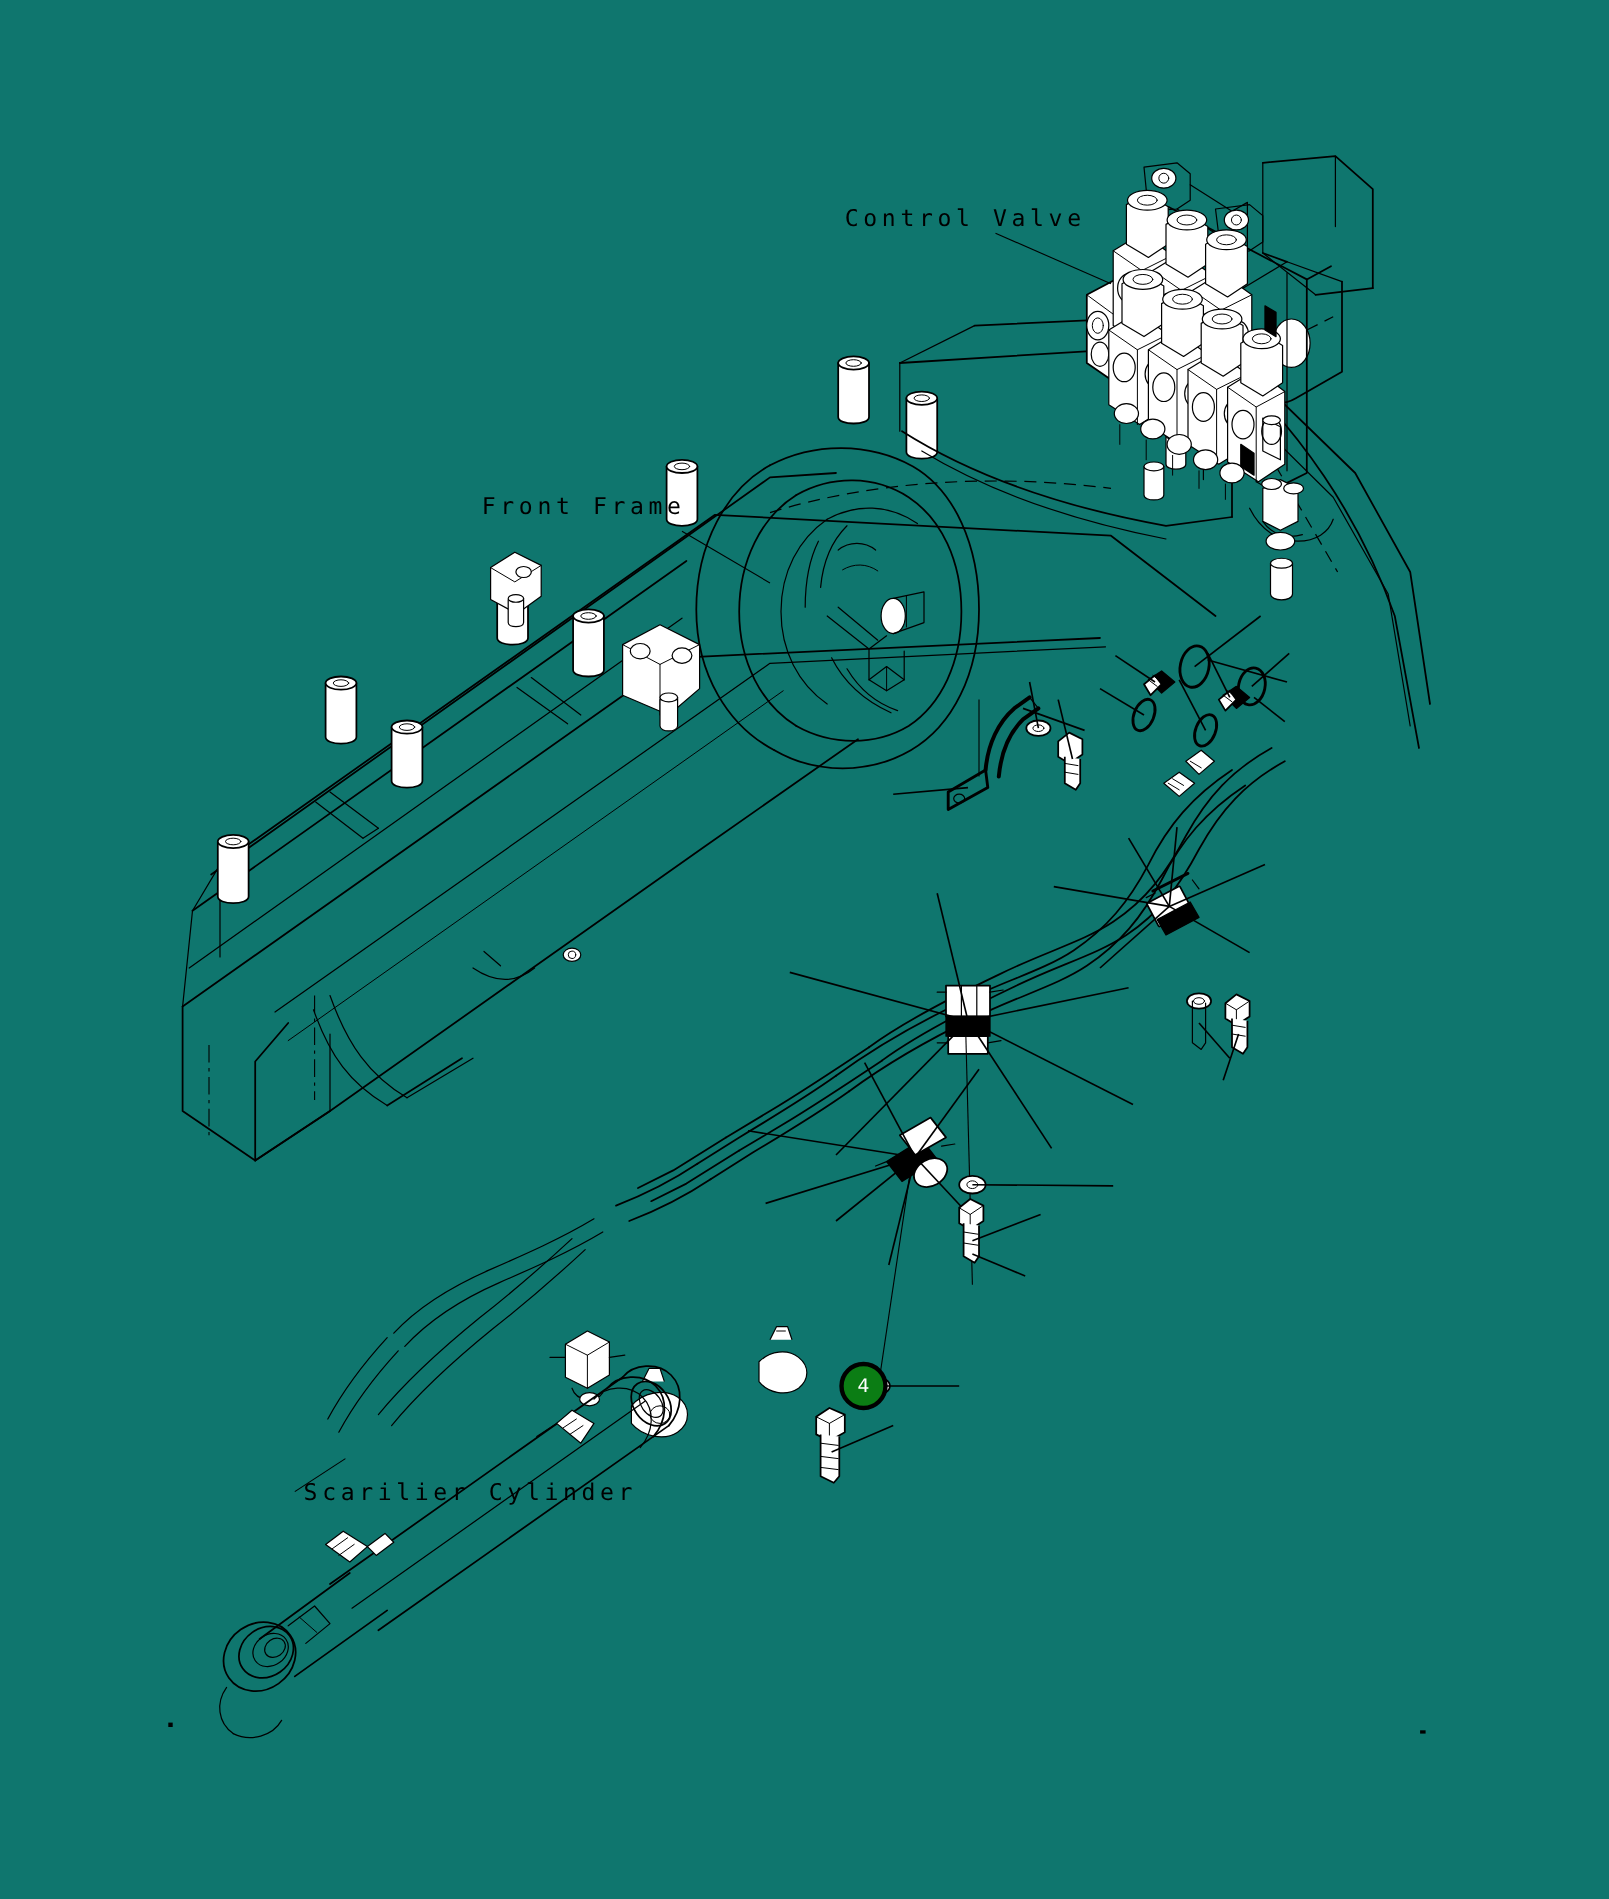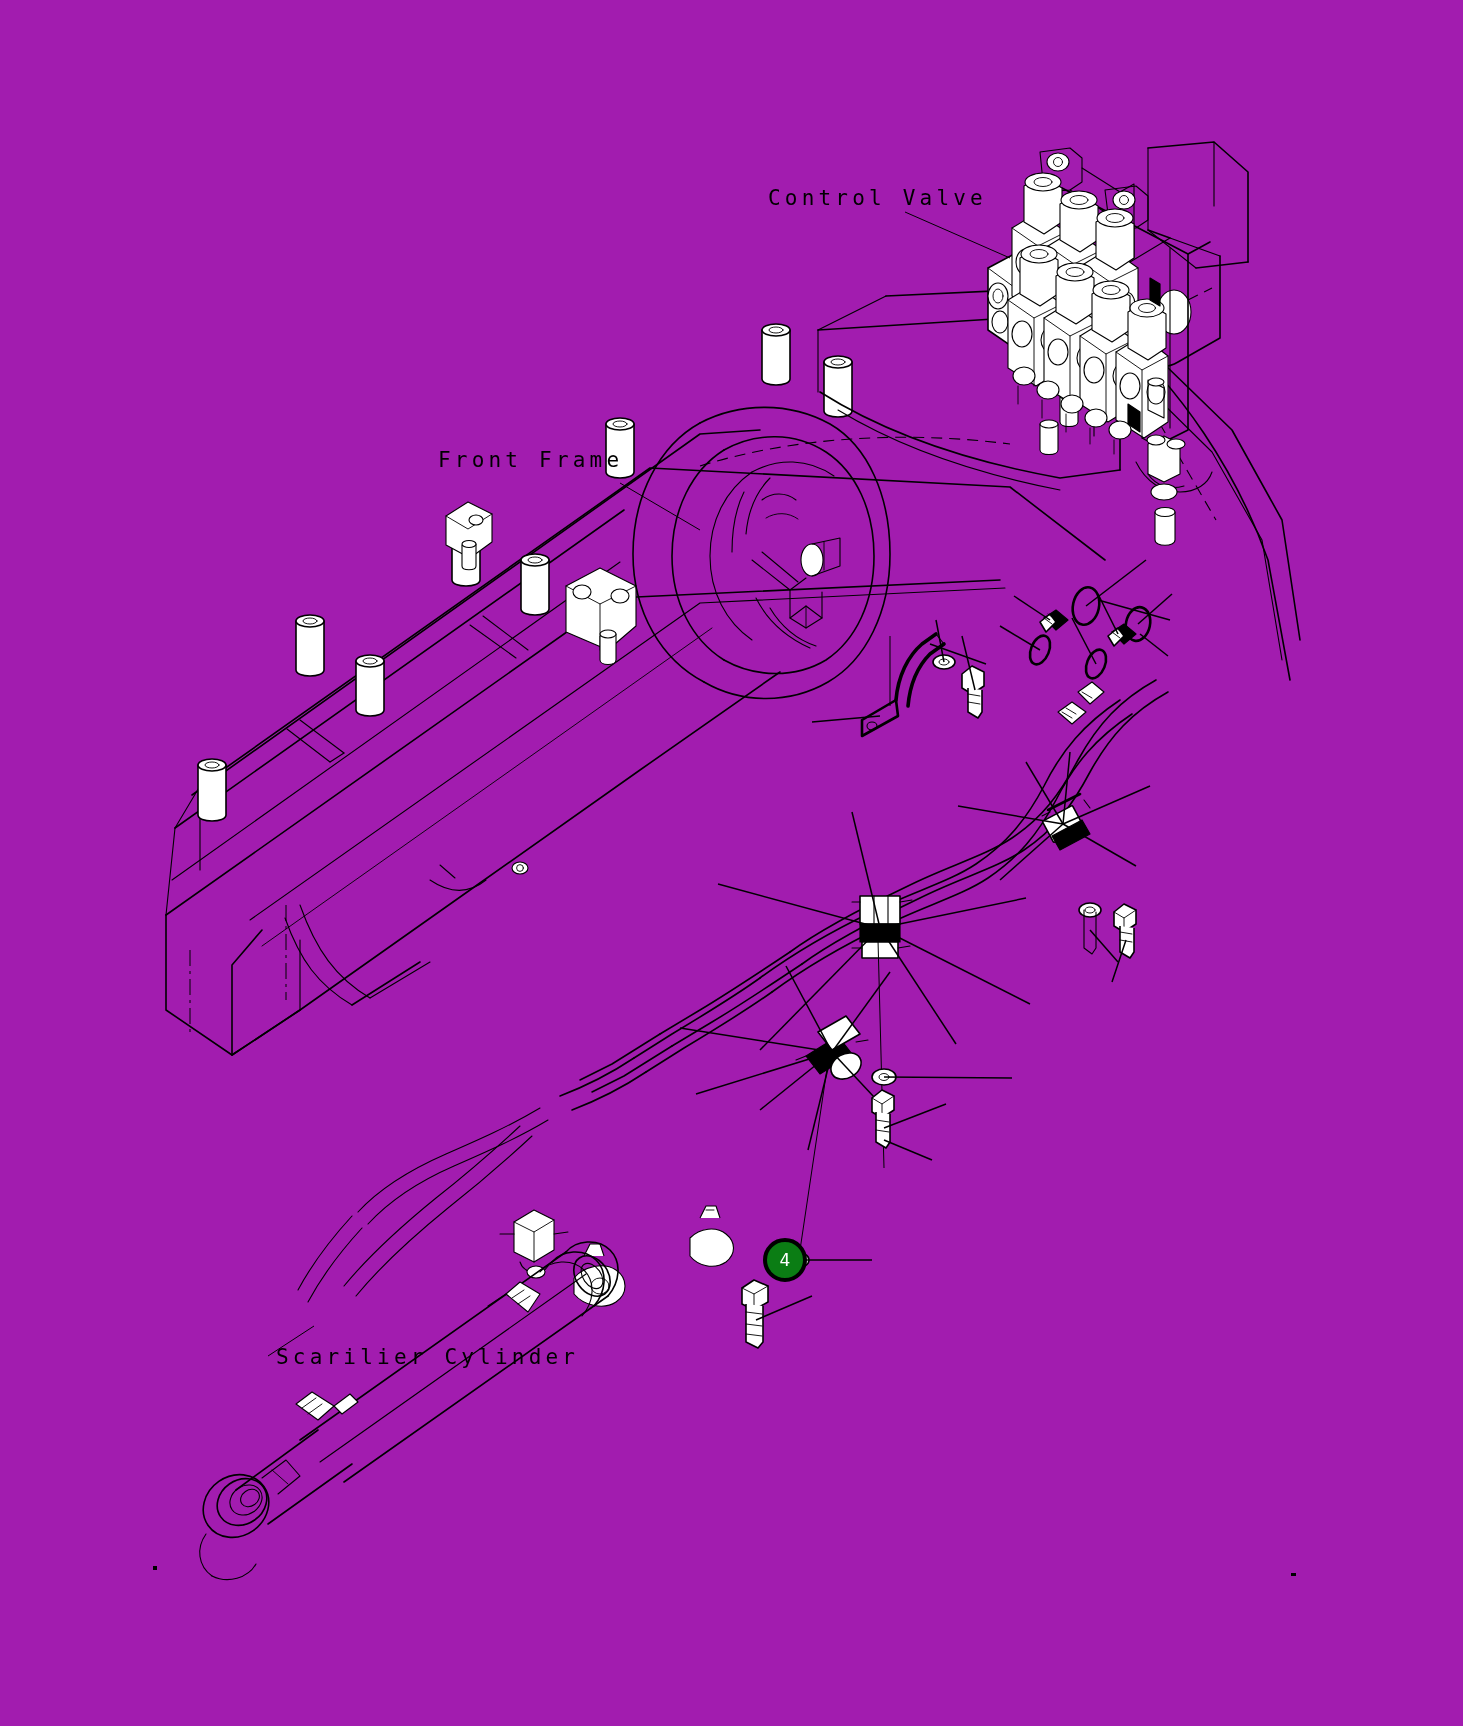--- a/index.html
+++ b/index.html
@@ -8,21 +8,21 @@
     padding: 0;
     background: #ffffff;
   }
   body {
     font-family: "DejaVu Sans Mono", monospace;
   }
   #page {
     position: relative;
     width: 1463px;
     height: 1726px;
-    background: #a21caf;
+    background: #0f766e;
     overflow: hidden;
   }
   #drawing {
     position: absolute;
     inset: 0;
     width: 1463px;
     height: 1726px;
     display: block;
   }
   

